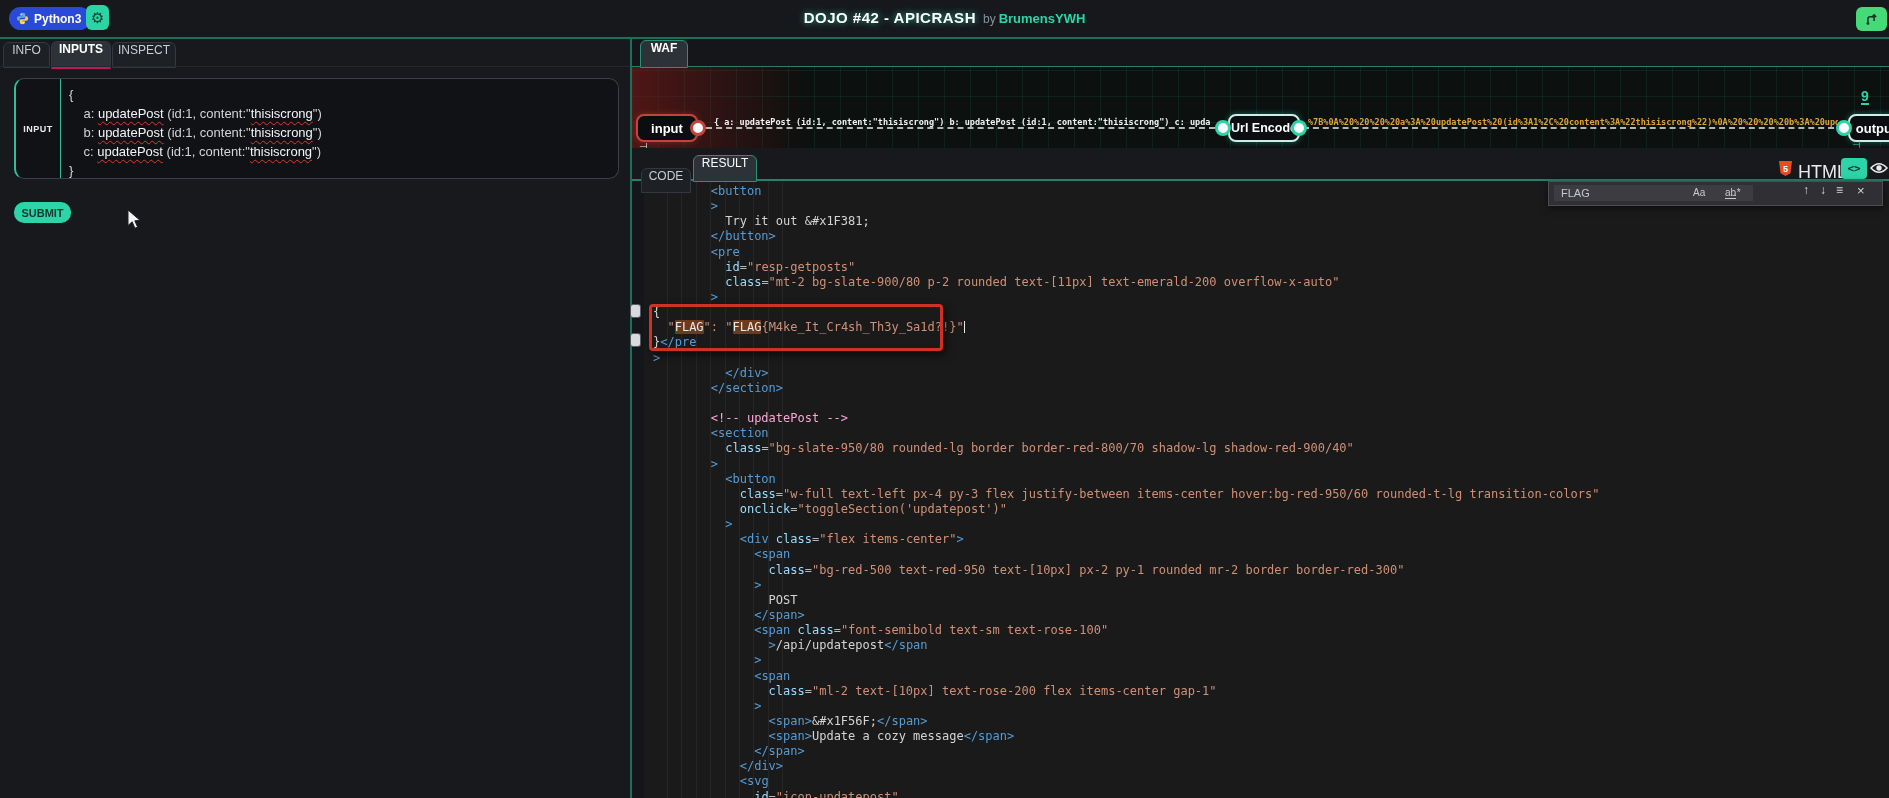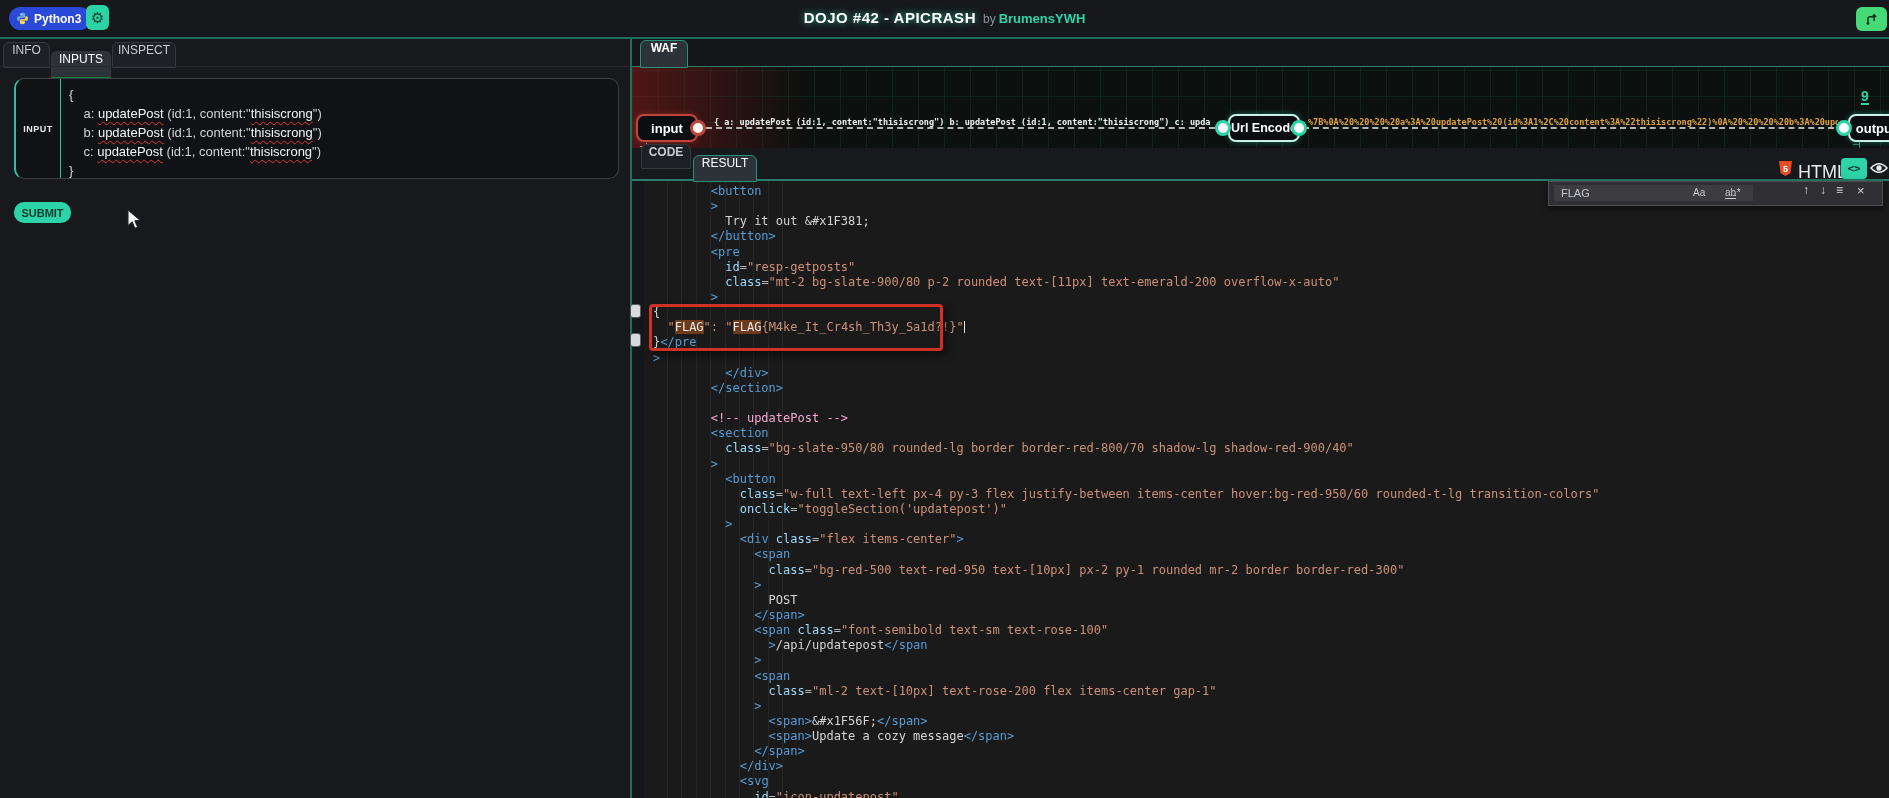--- a/index.html
+++ b/index.html
@@ -128,21 +128,21 @@
           <path d="M8.6 5.4 L10.8 3.1 L13 5.4"></path>
         </svg>
       </span>
     </div>
   </div>
 
   <div class="left-panel">
     <div class="tab" style="left:3px;top:3px;width:45px;height:24px;">
       <span>INFO</span>
     </div>
-    <div class="tab active" style="left:51px;top:12px;width:58px;height:25px;border-bottom:2px solid #15803d;">
+    <div class="tab active" style="left:51px;top:2px;width:58px;height:25px;border-bottom:2px solid #be185d;font-weight:bold;">
       <span>INPUTS</span>
     </div>
     <div class="tab" style="left:112px;top:3px;width:62px;height:24px;">
       <span>INSPECT</span>
     </div>
     <div class="left-tabrow-line" style="top:27px;"></div>
 
     <div class="input-box">
       <div class="input-label-col">
         <span class="input-label">INPUT</span>
@@ -196,21 +196,21 @@
 
     <div class="node teal" style="left:1216px;top:47px;width:52px;">
       <span>output</span>
     </div>
     <div class="port teal" style="left:1204px;top:53px;"></div>
     <div class="clip-glyph" style="left:1229px;top:22px;">9</div>
     <div class="tee-mark teal" style="left:1220px;top:72px;">⊣</div>
   </div>
 
   <div class="result-row"></div>
-  <div class="tab" style="left:641px;top:144px;width:48px;height:23px;z-index:5;font-weight:bold;">
+  <div class="tab" style="left:641px;top:168px;width:48px;height:23px;z-index:5;">
     <span>CODE</span>
   </div>
   <div class="tab active teal" style="left:693px;top:155px;width:62px;height:25px;z-index:5;">
     <span>RESULT</span>
   </div>
   <div class="html5-logo">
     <span>5</span>
   </div>
   <div class="html-word">HTML</div>
   <div class="codeview-btn">

